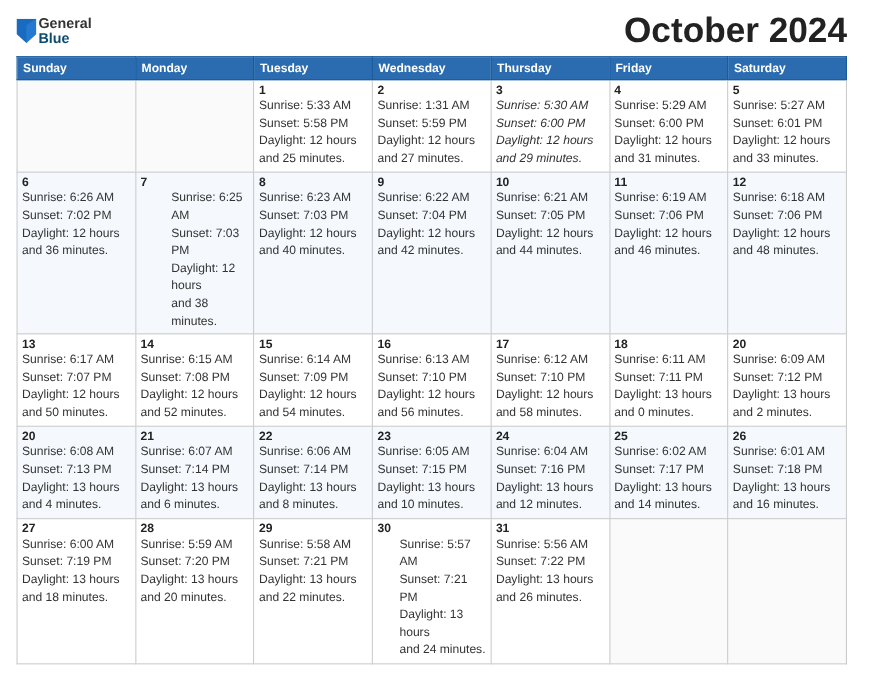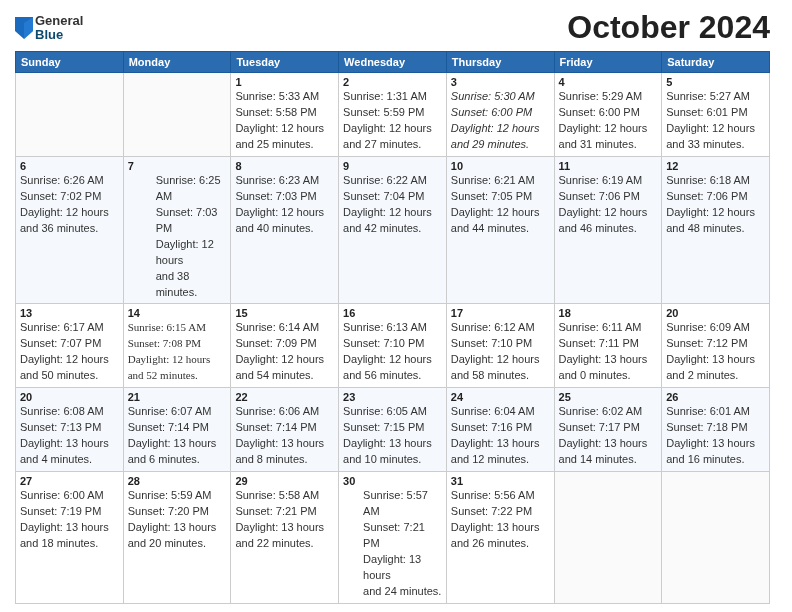--- a/index.html
+++ b/index.html
@@ -222,21 +222,21 @@
         <tr>
           <td>
             <span class="day-number">13</span>
             <div class="day-info" style="white-space: pre-line;">Sunrise: 6:17 AM
 Sunset: 7:07 PM
 Daylight: 12 hours
 and 50 minutes.</div>
           </td>
           <td>
             <span class="day-number">14</span>
-            <div class="day-info" style="white-space: pre-line; font-family: Liberation Serif, serif;">Sunrise: 6:15 AM
+            <div class="day-info" style="white-space: pre-line;">Sunrise: 6:15 AM
 Sunset: 7:08 PM
 Daylight: 12 hours
 and 52 minutes.</div>
           </td>
           <td>
             <span class="day-number">15</span>
             <div class="day-info" style="white-space: pre-line;">Sunrise: 6:14 AM
 Sunset: 7:09 PM
 Daylight: 12 hours
 and 54 minutes.</div>

